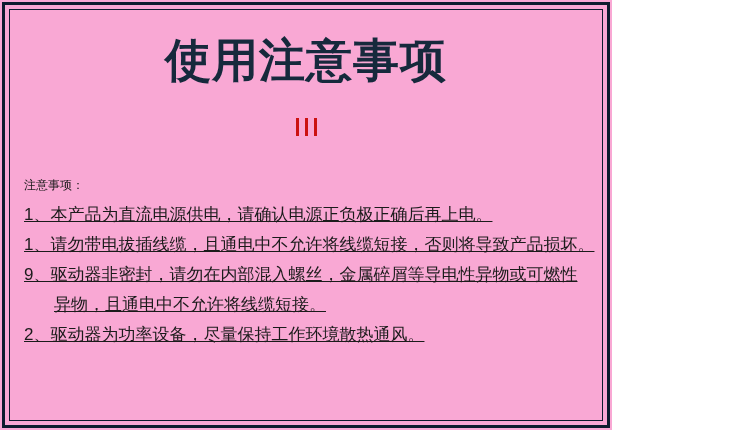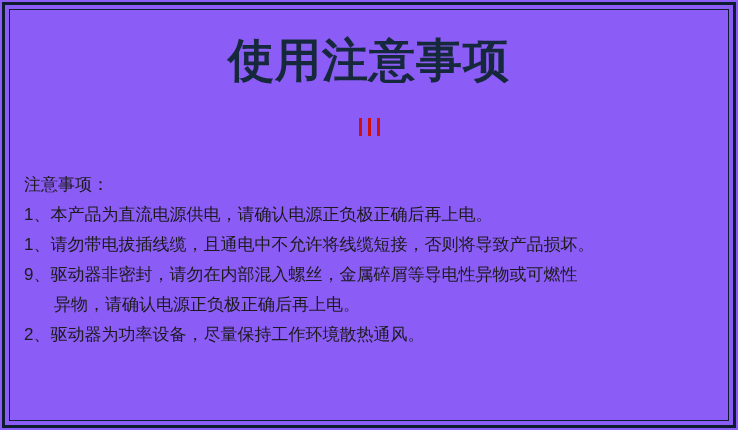--- a/index.html
+++ b/index.html
@@ -5,23 +5,23 @@
   html, body {
     margin: 0;
     padding: 0;
     background: #ffffff;
   }
   body {
     font-family: "Liberation Sans", "DejaVu Sans", sans-serif;
   }
   .page {
     position: relative;
-    width: 738px;
+    width: 612px;
     height: 430px;
-    background: #8b5cf6;
+    background: #f9a8d4;
     overflow: hidden;
     box-sizing: border-box;
   }
   
   .frame-outer {
     position: absolute;
     left: 2px;
     top: 2px;
     right: 2px;
     bottom: 2px;
@@ -79,28 +79,29 @@
   .notes {
     position: absolute;
     left: 14px;
     right: 14px;
     top: 160px;
     color: #1b1b1b;
     font-size: 17px;
     line-height: 30px;
   }
   .notes-heading {
-    font-size: 17px;
+    font-size: 12px;
     line-height: 30px;
     white-space: nowrap;
   }
   .note-line {
     font-size: 17px;
     line-height: 30px;
     white-space: nowrap;
+    text-decoration: underline;
   }
   .note-line.indent {
     padding-left: 30px;
   }
 </style>
 </head>
 <body>
 
 <div class="page">
 
@@ -115,18 +116,18 @@
       <span class="bar"></span>
       <span class="bar"></span>
       <span class="bar"></span>
     </div>
 
     <div class="notes">
       <div class="notes-heading">注意事项：</div>
       <div class="note-line">1、本产品为直流电源供电，请确认电源正负极正确后再上电。</div>
       <div class="note-line">1、请勿带电拔插线缆，且通电中不允许将线缆短接，否则将导致产品损坏。</div>
       <div class="note-line">9、驱动器非密封，请勿在内部混入螺丝，金属碎屑等导电性异物或可燃性</div>
-      <div class="note-line indent">异物，请确认电源正负极正确后再上电。</div>
+      <div class="note-line indent">异物，且通电中不允许将线缆短接。</div>
       <div class="note-line">2、驱动器为功率设备，尽量保持工作环境散热通风。</div>
     </div>
 
   </div>
 </div>
 
 </body></html>

